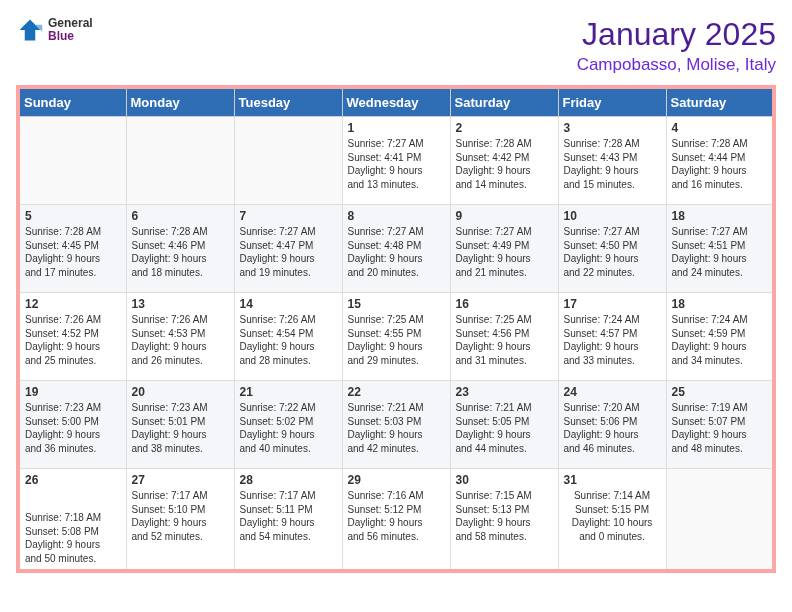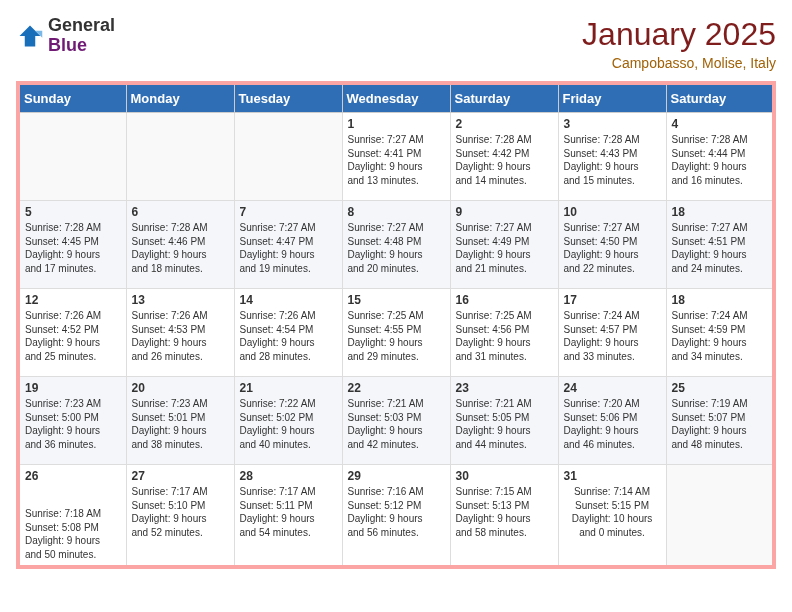--- a/index.html
+++ b/index.html
@@ -15,41 +15,41 @@
       justify-content: space-between;
       align-items: flex-start;
       margin-bottom: 10px;
     }
     .logo {
       display: flex;
       align-items: center;
       gap: 4px;
     }
     .logo-text {
-      font-size: 18px;
+      font-size: 12px;
       font-weight: bold;
       line-height: 1.1;
     }
     .logo-general { color: #333; }
     .logo-blue { color: #701a75; }
     .logo-icon {
       width: 28px;
       height: 28px;
     }
     .title-block {
       text-align: right;
     }
     .calendar-title {
       font-size: 32px;
       font-weight: 300;
-      color: #7f1d1d;
+      color: #4c1d95;
     }
     .calendar-subtitle {
-      font-size: 14px;
-      color: #a16207;
+      font-size: 17px;
+      color: #6d28d9;
       margin-top: 2px;
     }
     .calendar-table {
       width: 100%;
       border-collapse: collapse;
       border: 4px solid #fca5a5;
     }
     .calendar-table th {
       background-color: #2f6eb5;
       color: #fff;

